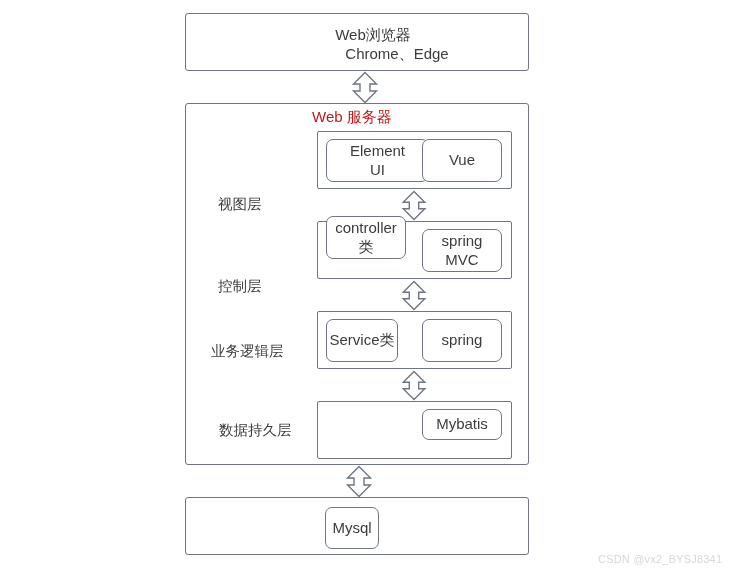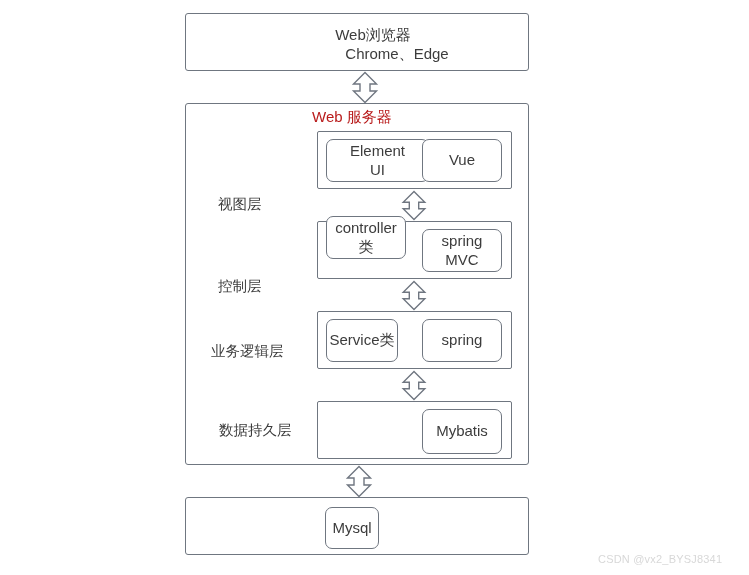--- a/index.html
+++ b/index.html
@@ -128,21 +128,21 @@
 <div class="box tech-box" style="left:422px; top:319px; width:80px; height:43px; white-space:pre-line;">spring</div>
 
 <div class="arrow" style="left:400px; top:370px;">
   <svg width="28" height="31" viewBox="0 0 28 31">
     <path d="M14 1.4 L24.8 12.2 L18.7 12.2 L18.7 18.8 L24.8 18.8 L14 29.6 L3.2 18.8 L9.3 18.8 L9.3 12.2 L3.2 12.2 Z" fill="#ffffff" stroke="#6f7680" stroke-width="1.4" stroke-linejoin="miter"></path>
   </svg>
 </div>
 
 <div class="layer-label" style="left:205px; top:421px;margin-left:14px;">数据持久层</div>
 <div class="box group-box" style="left:317px; top:401px; width:195px; height:58px;"></div>
-<div class="box tech-box" style="left:422px; top:409px; width:80px; height:45px; white-space:pre-line;">Mybatis</div>
+<div class="box tech-box" style="left:422px; top:409px; width:80px; height:31px; white-space:pre-line;">Mybatis</div>
 
 <div class="arrow" style="left:344px; top:465px;">
   <svg width="30" height="33" viewBox="0 0 30 33">
     <path d="M15 1.5 L26.5 13 L20 13 L20 20 L26.5 20 L15 31.5 L3.5 20 L10 20 L10 13 L3.5 13 Z" fill="#ffffff" stroke="#6f7680" stroke-width="1.4" stroke-linejoin="miter"></path>
   </svg>
 </div>
 
 <div class="box outer-box" style="left:185px; top:497px; width:344px; height:58px;"></div>
 <div class="box tech-box" style="left:325px; top:507px; width:54px; height:42px;">Mysql</div>
 

